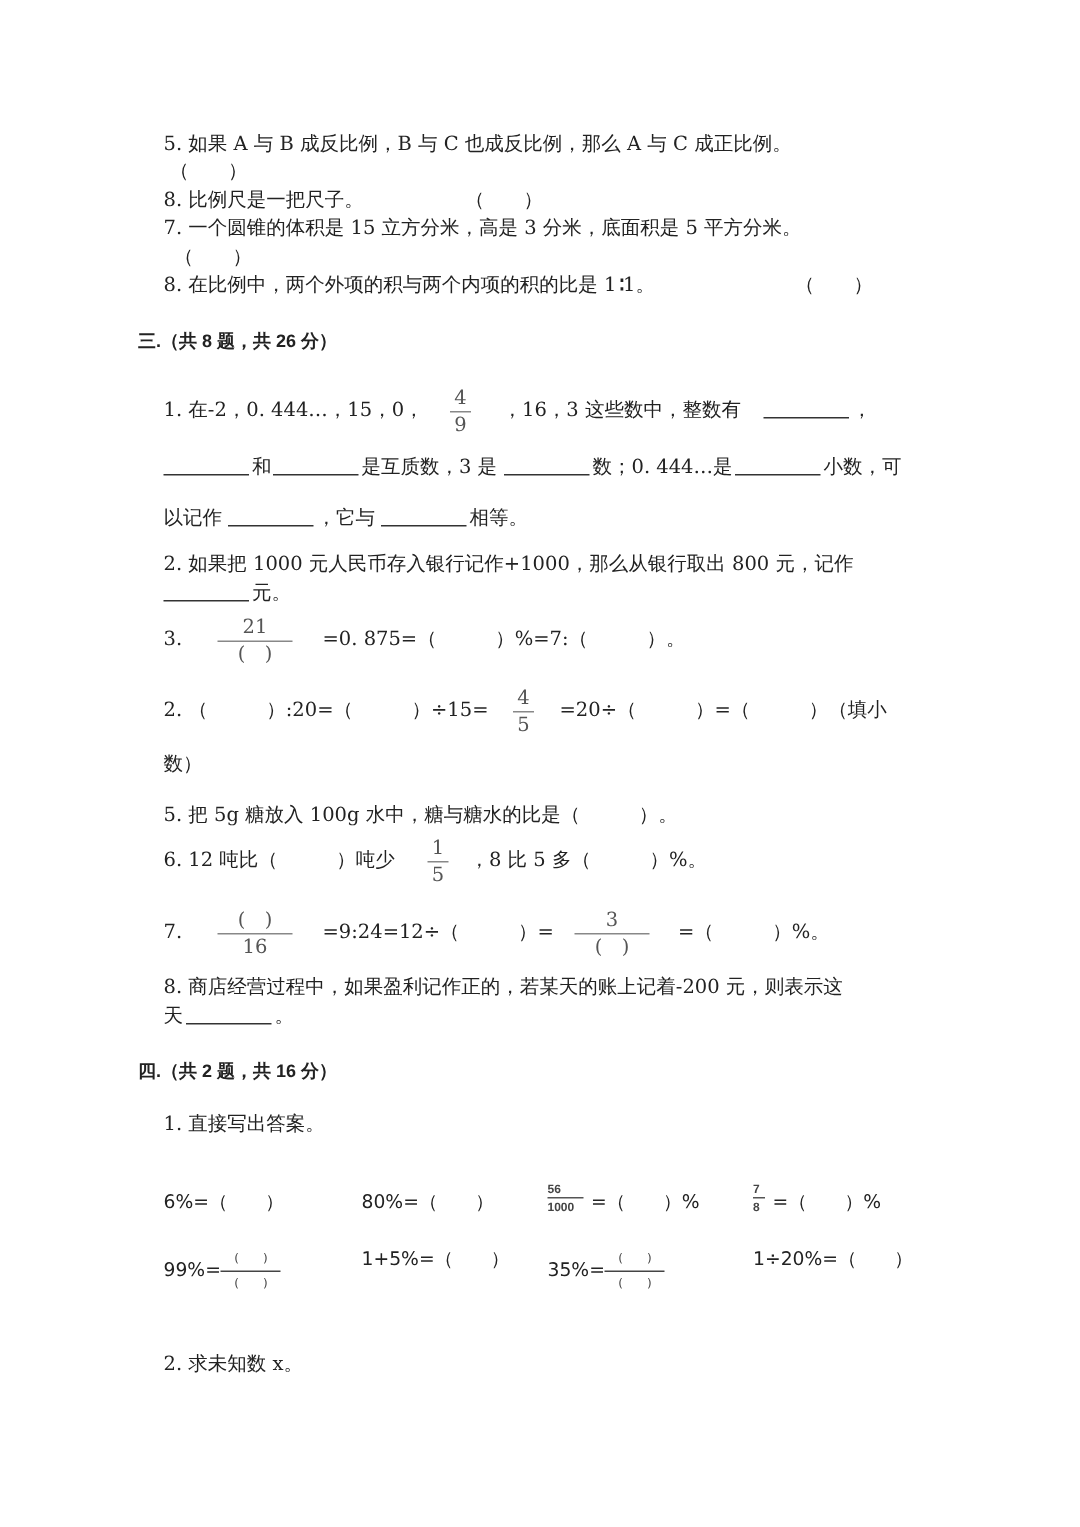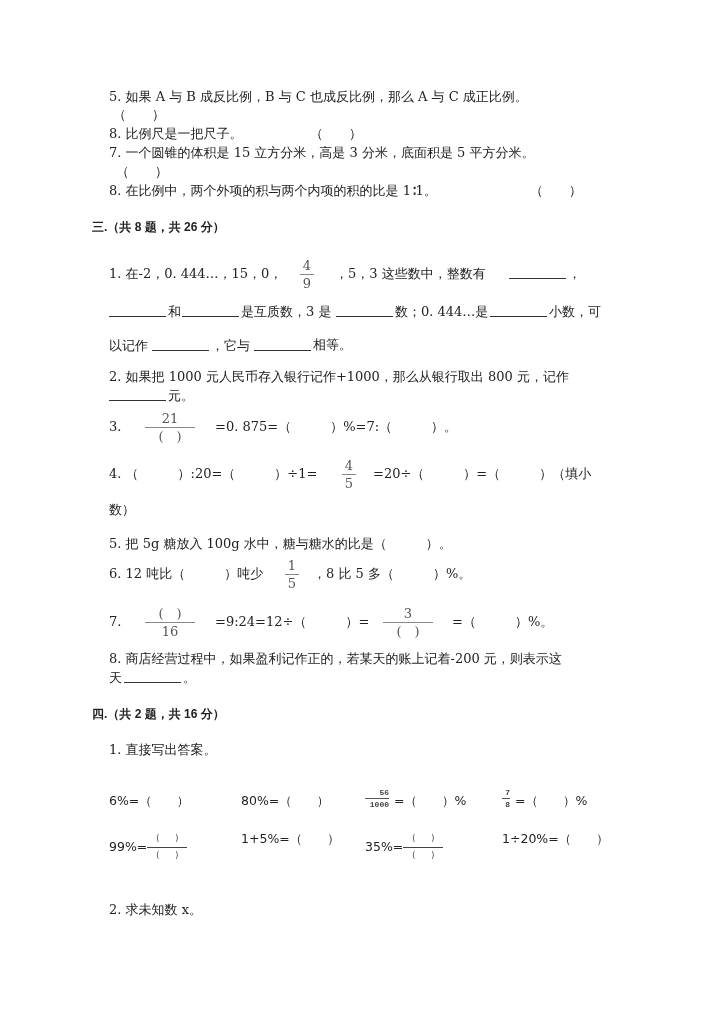--- a/index.html
+++ b/index.html
@@ -7,21 +7,21 @@
          font-family:"DejaVu Serif","Liberation Serif",serif; color:#222; }
   .ln { position:absolute; left:109px; font-size:13px; line-height:16px; white-space:nowrap; }
   .hd { position:absolute; left:92px; font-size:12px; font-weight:bold; line-height:16px;
         font-family:Liberation Sans, sans-serif; white-space:nowrap; }
   .abs { position:absolute; font-size:13px; line-height:16px; white-space:nowrap; }
   .frac { position:absolute; display:inline-block; text-align:center; color:#555; font-size:13px; }
   .frac .num { display:block; line-height:15px; }
   .frac .bar { display:block; border-top:1px solid #888; margin:1px 0; }
   .frac .den { display:block; line-height:15px; }
   .blank { display:inline-block; border-bottom:1px solid #333; height:12px; vertical-align:baseline; }
-  .sfrac { position:absolute; display:inline-block; text-align:right; font-family:Liberation Mono, monospace; font-size:8px; font-weight:bold; color:#444; }
+  .sfrac { position:absolute; display:inline-block; text-align:left; font-family:Liberation Sans, sans-serif; font-size:8px; font-weight:bold; color:#444; }
   .sfrac .bar { display:block; border-top:1px solid #555; margin:1px 0; }
   .cfrac { display:inline-block; vertical-align:middle; text-align:center; font-size:8px; color:#444; }
   .cfrac .bar { display:block; border-top:1px solid #444; }
   .grid { font-family:"DejaVu Sans","Liberation Sans",sans-serif; font-size:12.5px; color:#222; }
 </style>
 </head>
 <body>
 
 <div class="ln" style="top:89px;">5. 如果 A 与 B 成反比例，B 与 C 也成反比例，那么 A 与 C 成正比例。</div>
 <div class="ln" style="top:107px; left:113px;">（　　）</div>
@@ -33,21 +33,21 @@
 <div class="abs" style="top:183px; left:530px;">（　　）</div>
 
 <div class="hd" style="top:219px;">三.（共 8 题，共 26 分）</div>
 
 <div class="ln" style="top:266px;">1. 在-2，0. 444…，15，0，</div>
 <div class="frac" style="left:300px; top:258px; width:14px;">
   <span class="num">4</span>
   <span class="bar"></span>
   <span class="den">9</span>
 </div>
-<div class="abs" style="top:266px; left:335px;">，5，3 这些数中，整数有</div>
+<div class="abs" style="top:266px; left:335px;">，16，3 这些数中，整数有</div>
 <span class="abs blank" style="top:266px; left:509px; width:57px;"></span>
 <div class="abs" style="top:266px; left:568px;">，</div>
 
 <span class="abs blank" style="top:304px; left:109px; width:57px;"></span>
 <div class="abs" style="top:304px; left:168px;">和</div>
 <span class="abs blank" style="top:304px; left:182px; width:57px;"></span>
 <div class="abs" style="top:304px; left:241px;">是互质数，3 是</div>
 <span class="abs blank" style="top:304px; left:336px; width:57px;"></span>
 <div class="abs" style="top:304px; left:395px;">数；0. 444…是</div>
 <span class="abs blank" style="top:304px; left:490px; width:57px;"></span>
@@ -64,21 +64,21 @@
 <div class="abs" style="top:388px; left:168px;">元。</div>
 
 <div class="ln" style="top:419px;">3.</div>
 <div class="frac" style="left:145px; top:411px; width:50px;">
   <span class="num">21</span>
   <span class="bar"></span>
   <span class="den">(　)</span>
 </div>
 <div class="abs" style="top:419px; left:215px;">=0. 875=（　　　）%=7:（　　　）。</div>
 
-<div class="ln" style="top:466px;">4. （　　　）:20=（　　　）÷1=</div>
+<div class="ln" style="top:466px;">2. （　　　）:20=（　　　）÷15=</div>
 <div class="frac" style="left:342px; top:458px; width:14px;">
   <span class="num">4</span>
   <span class="bar"></span>
   <span class="den">5</span>
 </div>
 <div class="abs" style="top:466px; left:373px;">=20÷（　　　）=（　　　）（填小</div>
 <div class="ln" style="top:502px;">数）</div>
 
 <div class="ln" style="top:536px;">5. 把 5g 糖放入 100g 水中，糖与糖水的比是（　　　）。</div>
 

